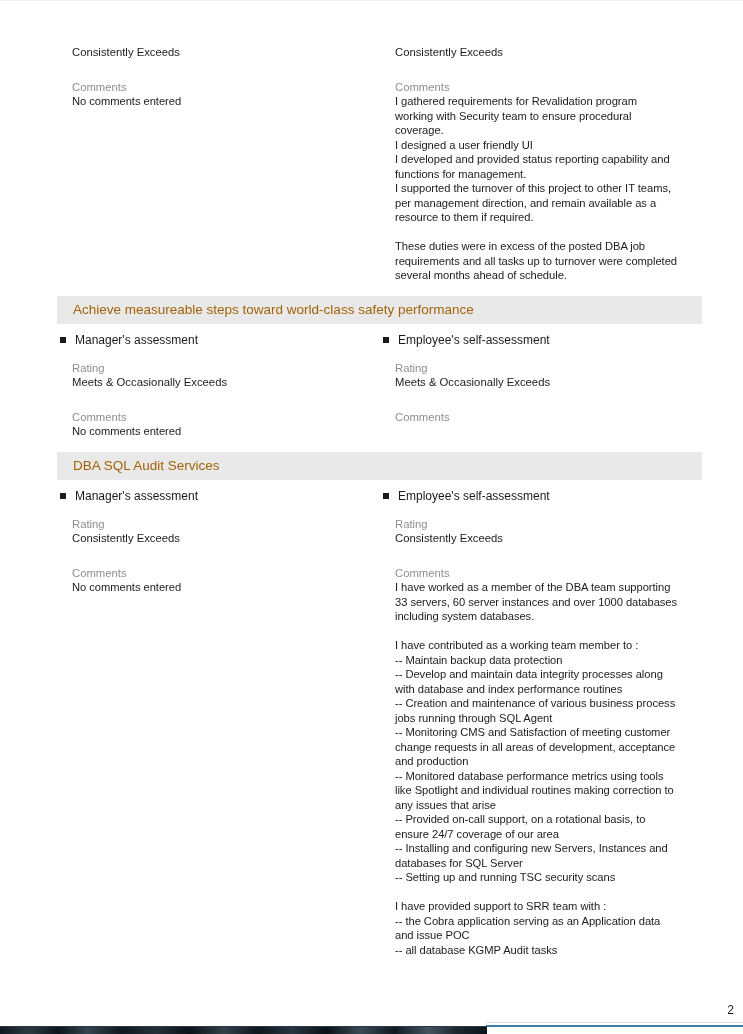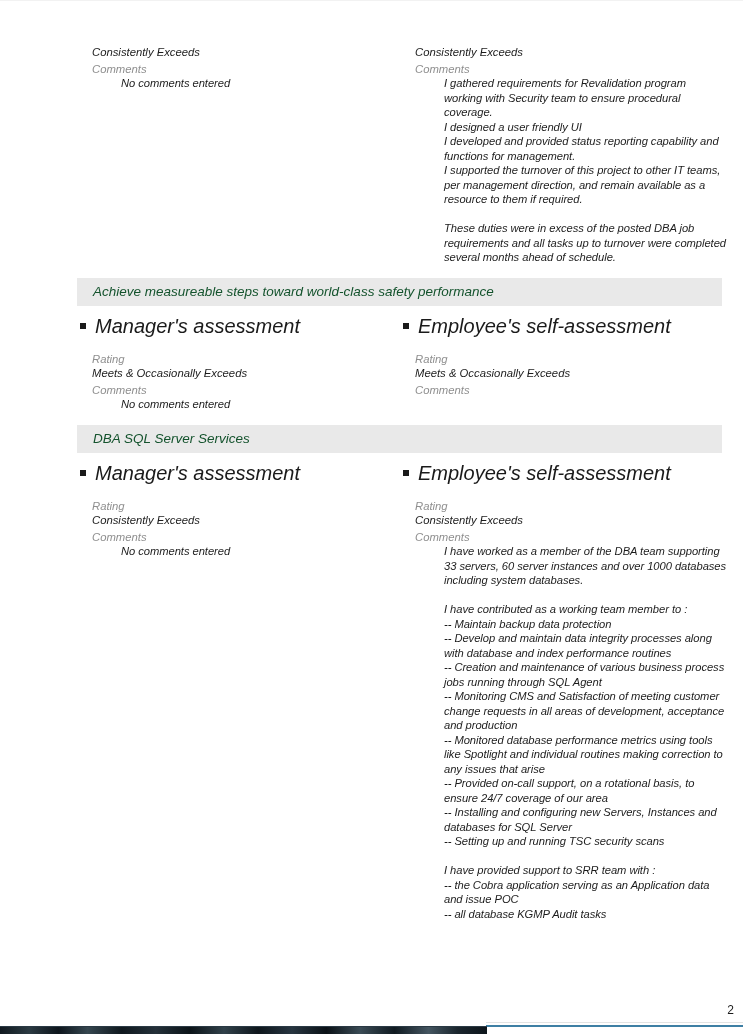--- a/index.html
+++ b/index.html
@@ -5,44 +5,44 @@
   * { margin:0; padding:0; box-sizing:border-box; }
   html,body { width:743px; height:1034px; }
   body {
     position:relative;
     background:#ffffff;
     font-family:"Liberation Sans", sans-serif;
     color:#1c1c1c;
     overflow:hidden;
     border-top:1px solid #f2f2f2;
   }
-  .content { padding:44px 0 0 77px; width:702px;font-style:italic; }
+  .content { padding:44px 0 0 57px; width:702px; }
   .cols { display:flex; }
   .col { width:323px; flex:0 0 323px; }
   .col-pad { padding-left:15px; }
   .val { font-size:11.3px; line-height:14.5px; color:#1c1c1c; }
-  .lbl { font-size:11.3px; line-height:14.5px; color:#8f8f8f; margin-top:2px; }
+  .lbl { font-size:11.3px; line-height:14.5px; color:#8f8f8f; margin-top:20px; }
   .cmt {
     font-size:11.2px; line-height:14.5px; color:#1c1c1c;
-    white-space:pre-line; width:312px; letter-spacing:-0.05px;margin-left:29px;
+    white-space:pre-line; width:312px; letter-spacing:-0.05px;
   }
   .sec-bar {
     margin-top:13px;
     height:28px; line-height:28px;
     background:#e9e9e9;
     font-size:13.5px;
     padding-left:16px;
     width:645px;
-    color:#14532d;
+    color:#a16207;
   }
   .heading {
     display:flex; align-items:center; gap:9px;
     padding-left:3px;
     margin:9px 0 4px 0;
-    font-size:20px; color:#1a1a1a;
+    font-size:12px; color:#1a1a1a;
   }
   .bullet { width:6px; height:6px; background:#1a1a1a; flex:0 0 6px; }
   .rating-lbl { margin-top:14px; }
   .page-number {
     position:absolute; top:1002px; right:9px;
     font-size:12px; color:#1c1c1c;
   }
   .page-edge-line {
     position:absolute; top:1021px; left:486px; right:0;
     height:1px; background:#e3e3e3;
@@ -111,21 +111,21 @@
         <span>Employee's self-assessment</span>
       </div>
       <div class="col-pad">
         <div class="lbl rating-lbl">Rating</div>
         <div class="val">Meets &amp; Occasionally Exceeds</div>
         <div class="lbl">Comments</div>
       </div>
     </div>
   </div>
 
-  <div class="sec-bar">DBA SQL Server Services</div>
+  <div class="sec-bar">DBA SQL Audit Services</div>
   <div class="cols">
     <div class="col">
       <div class="heading">
         <span class="bullet"></span>
         <span>Manager's assessment</span>
       </div>
       <div class="col-pad">
         <div class="lbl rating-lbl">Rating</div>
         <div class="val">Consistently Exceeds</div>
         <div class="lbl">Comments</div>

